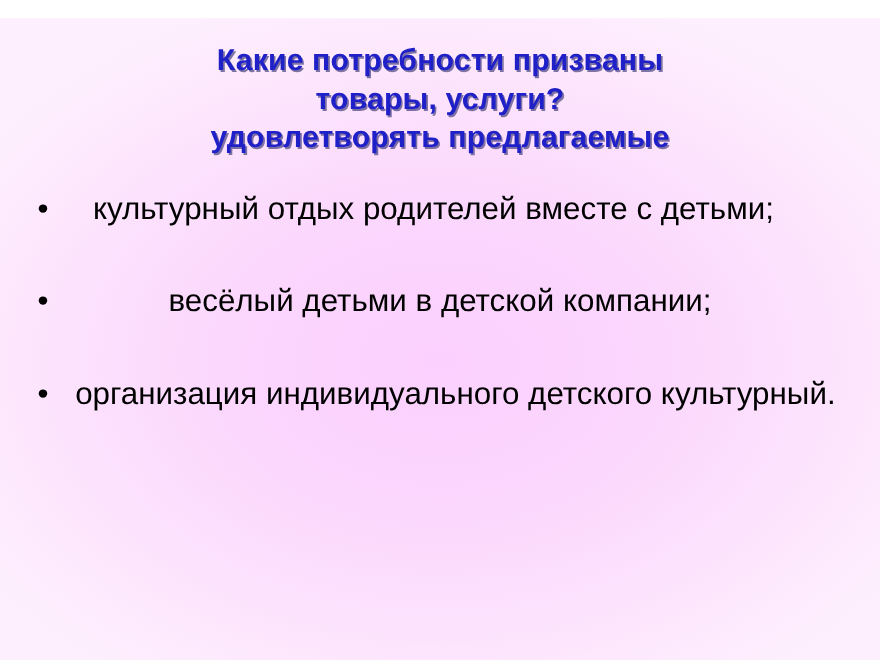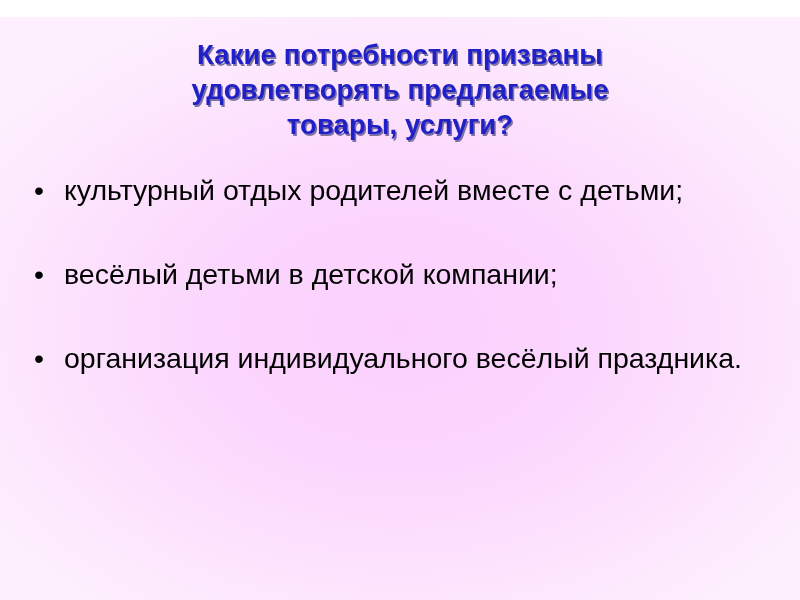--- a/index.html
+++ b/index.html
@@ -73,47 +73,48 @@
     flex: 0 0 auto;
     width: 30px;
     font-size: 28.5px;
     line-height: 42px;
     text-align: left;
     color: #000000;
   }
   .bullet-text {
     flex: 1 1 auto;
     max-width: 672px;
+    text-align: center;
   }
   #bullet-1 .bullet-text { max-width: 660px; }
   #bullet-3 .bullet-text { max-width: 700px; }
 </style>
 </head>
 <body>
 
 <div id="slide">
 
   <div id="title-block">
     <div class="title-line">Какие потребности призваны</div>
+    <div class="title-line">товары, услуги?</div>
     <div class="title-line">удовлетворять предлагаемые</div>
-    <div class="title-line">товары, услуги?</div>
   </div>
 
   <div id="body-block">
 
     <div class="bullet-item" id="bullet-1">
       <span class="bullet-marker">•</span>
       <span class="bullet-text">культурный отдых родителей вместе с детьми;</span>
     </div>
 
     <div class="bullet-item" id="bullet-2">
       <span class="bullet-marker">•</span>
       <span class="bullet-text">весёлый детьми в детской компании;</span>
     </div>
 
     <div class="bullet-item" id="bullet-3">
       <span class="bullet-marker">•</span>
-      <span class="bullet-text">организация индивидуального весёлый праздника.</span>
+      <span class="bullet-text">организация индивидуального детского культурный.</span>
     </div>
 
   </div>
 
 </div>
 
 </body></html>

